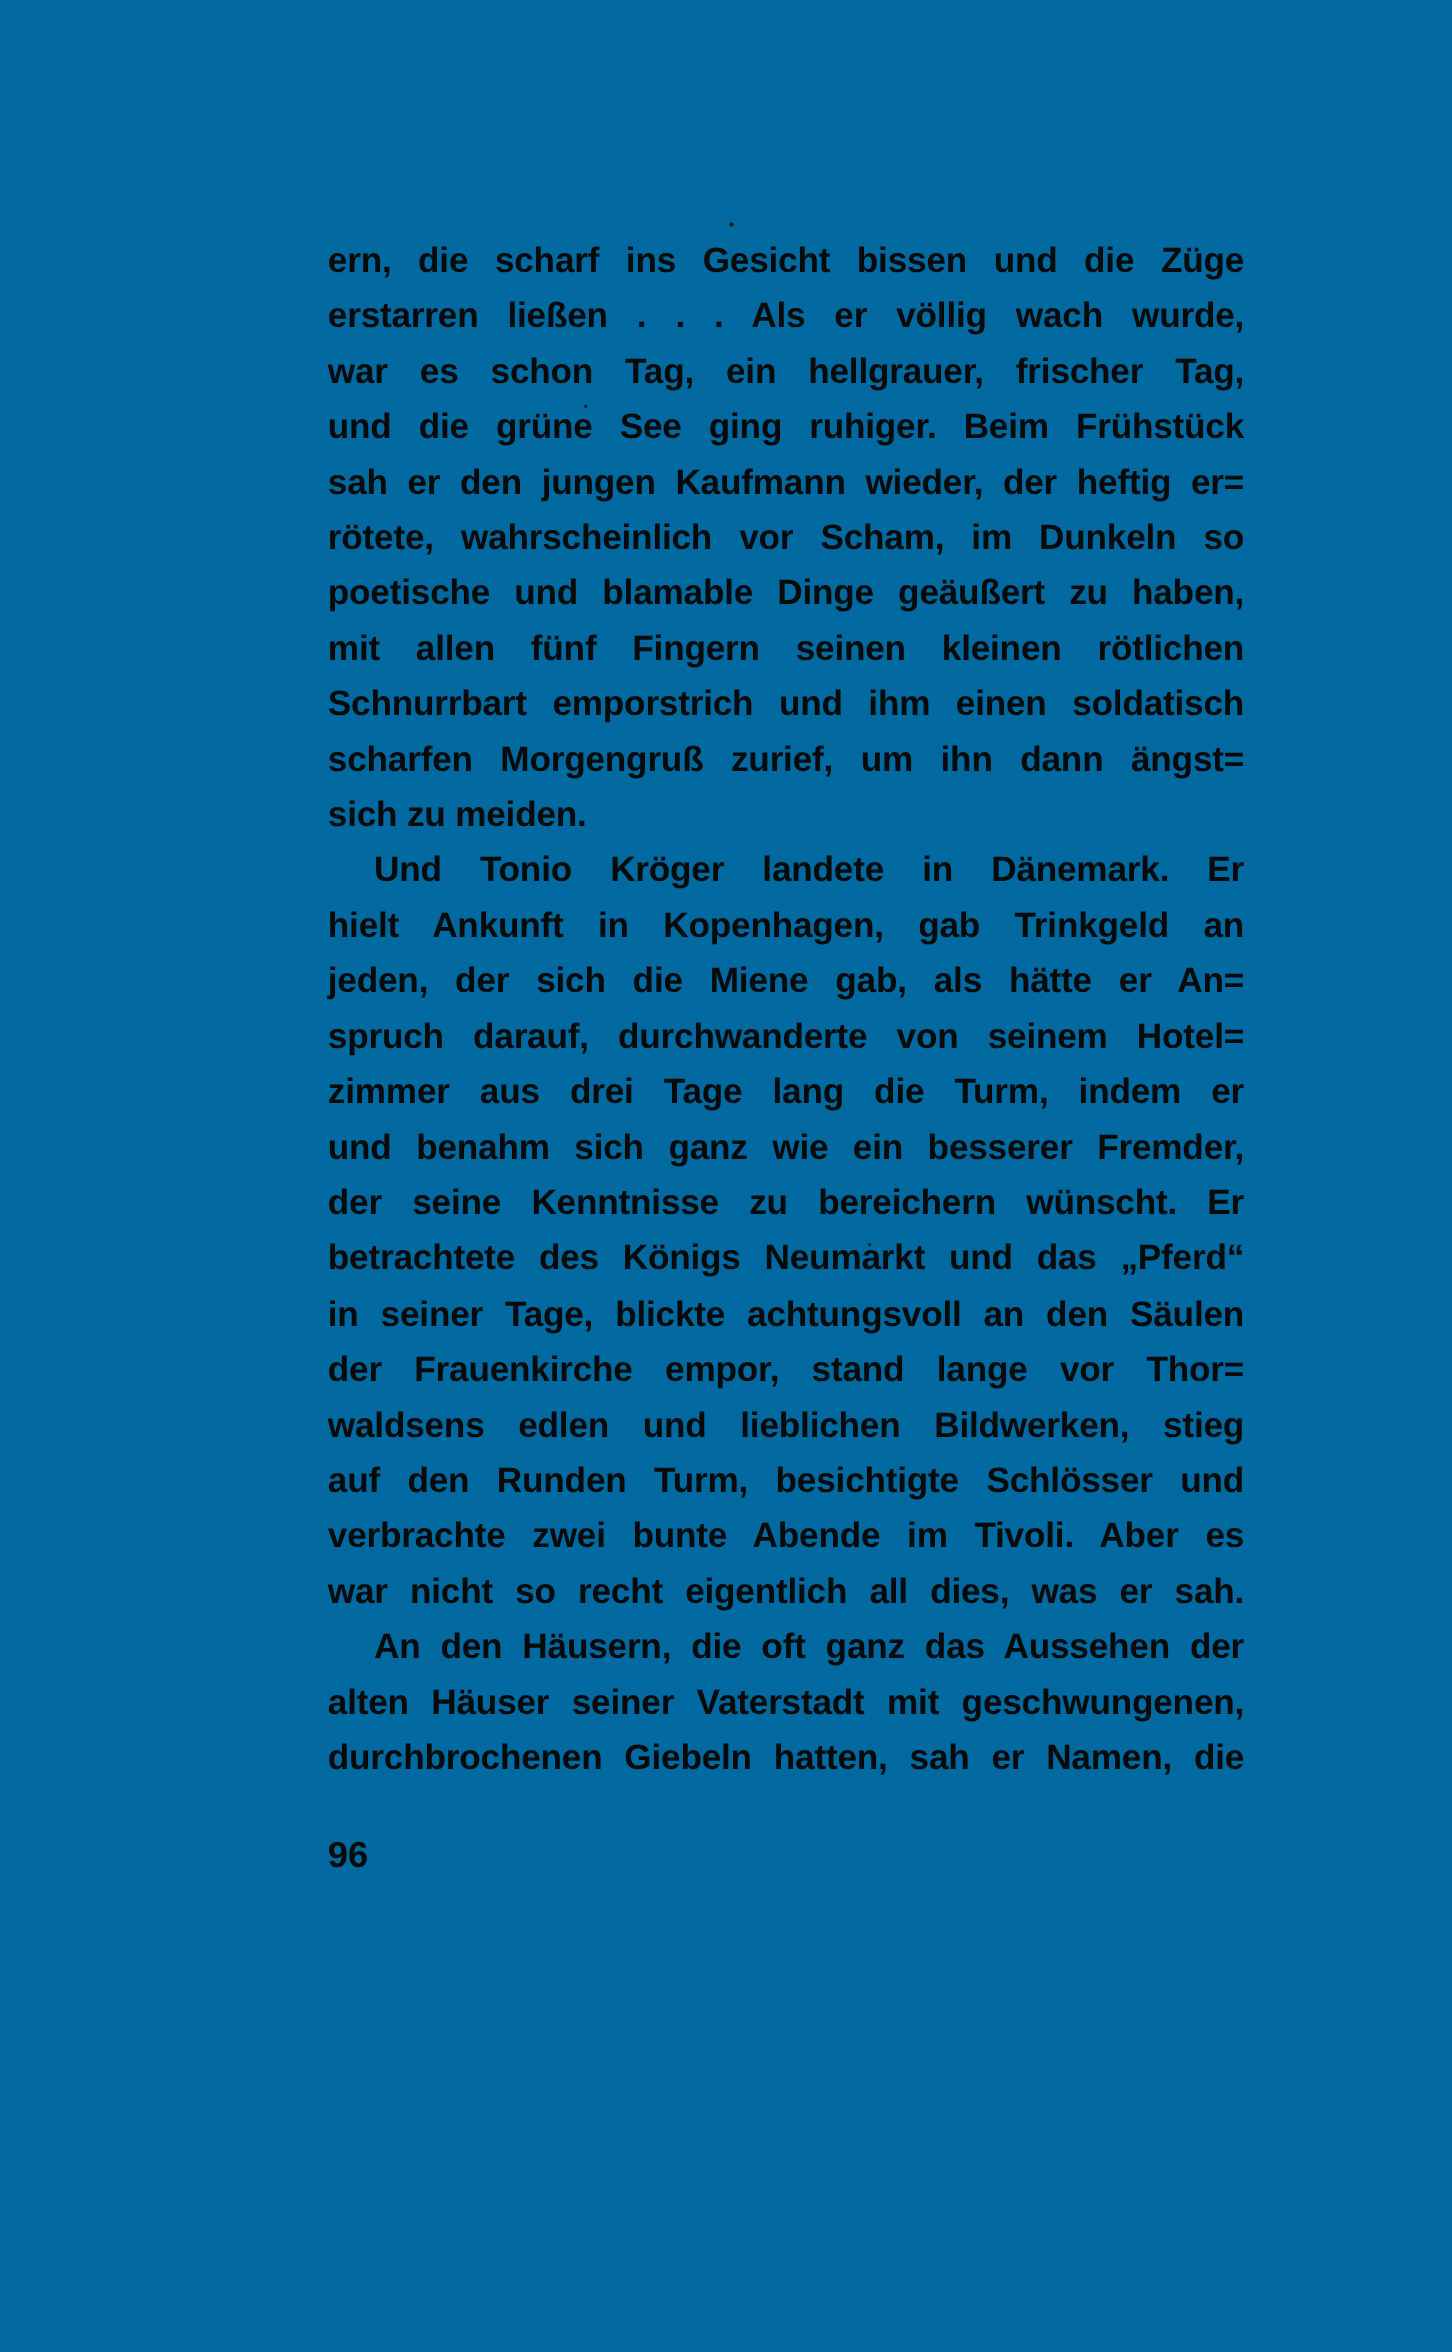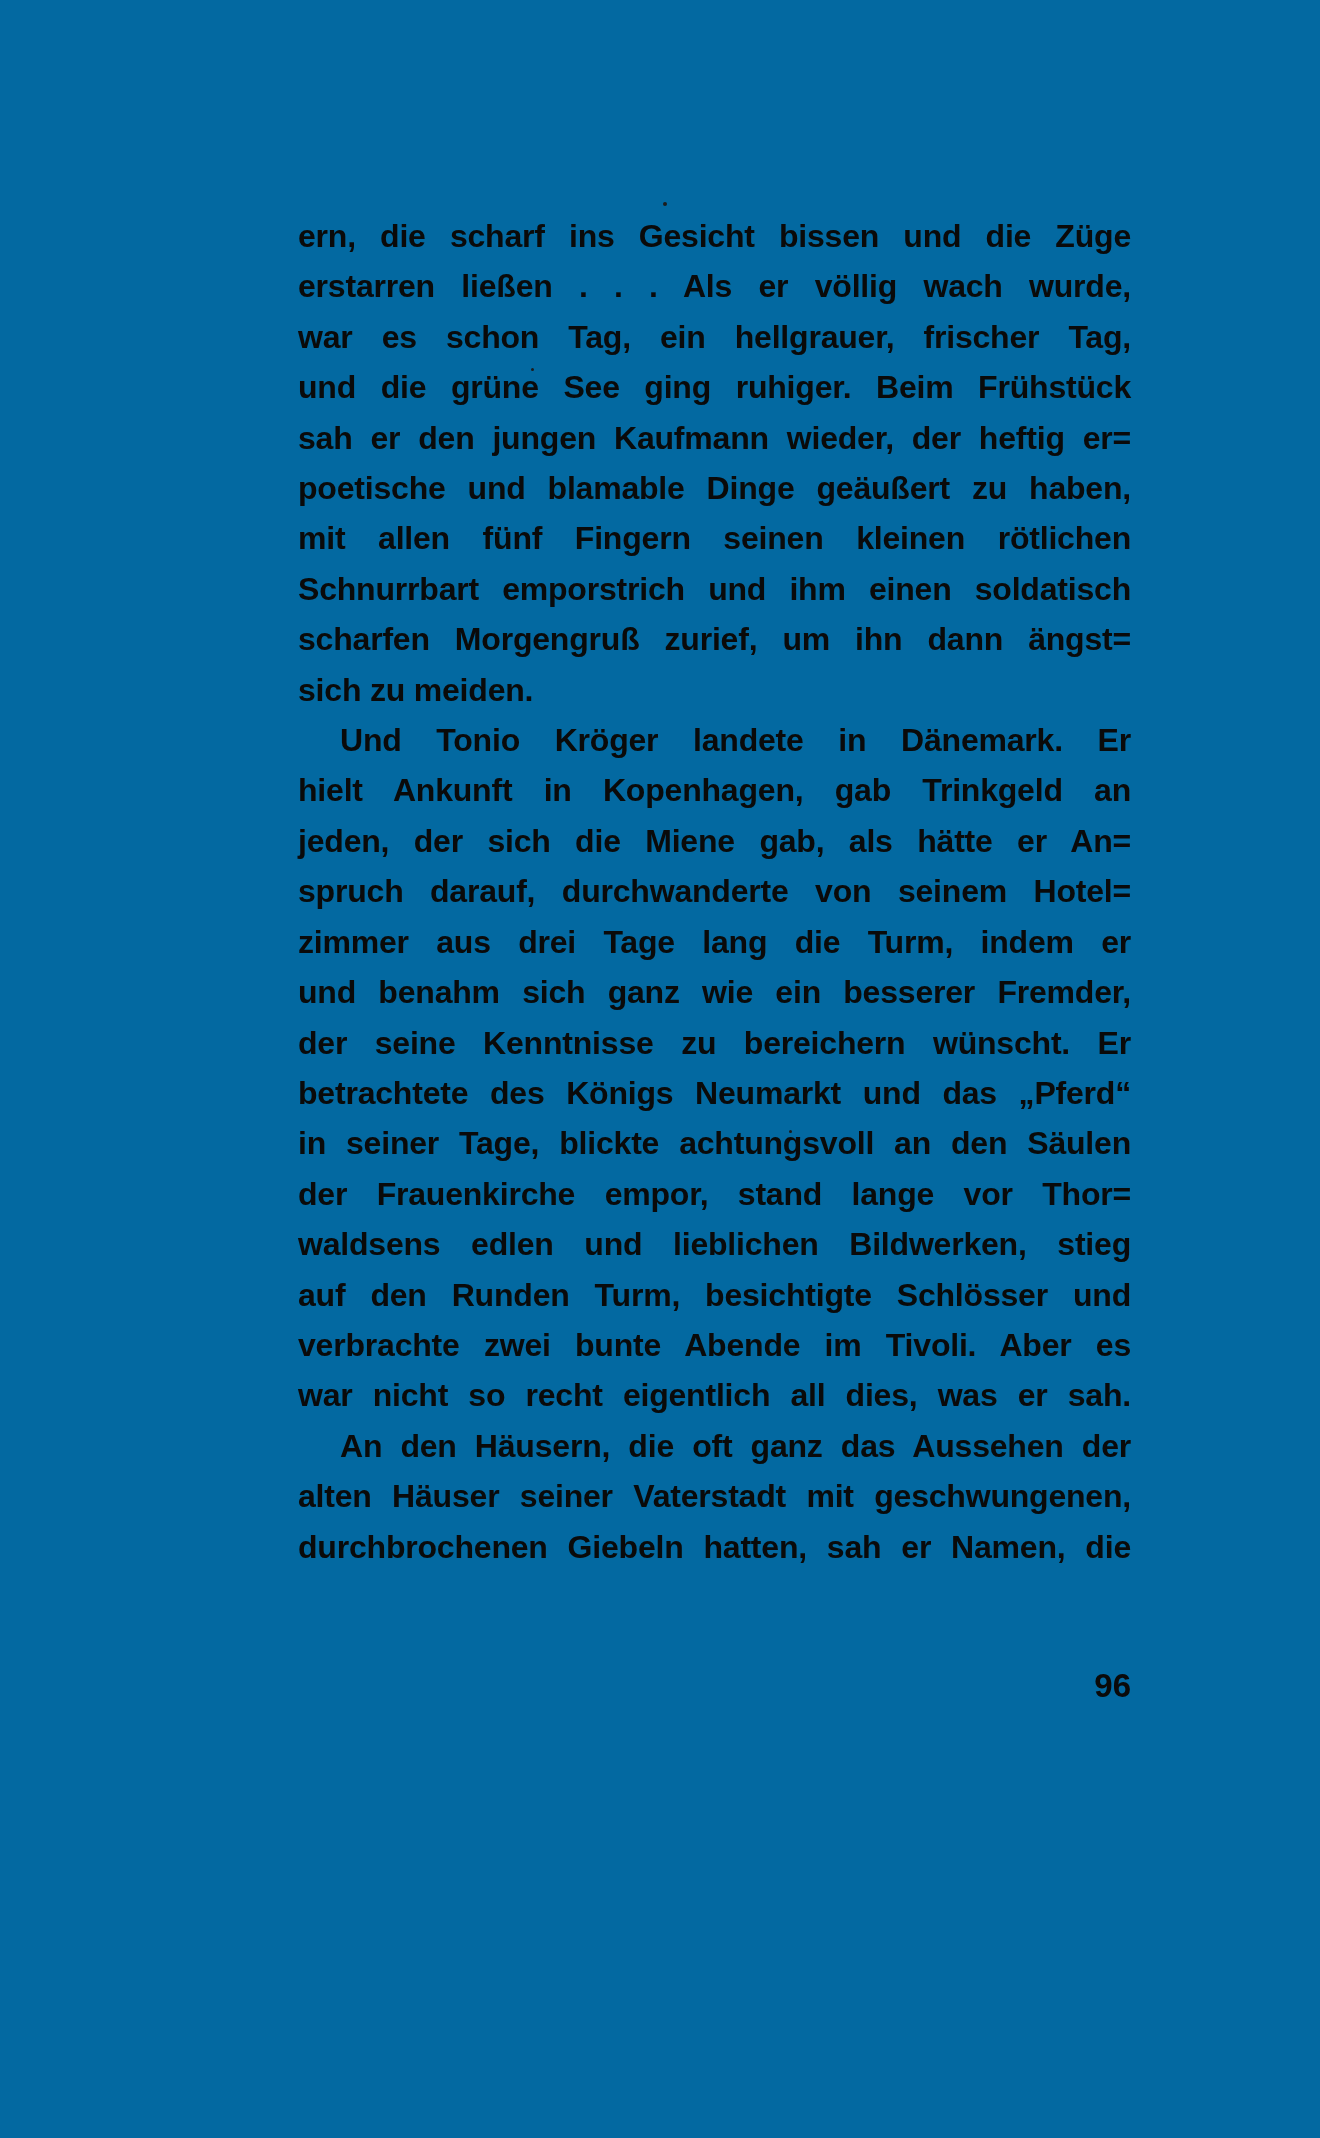--- a/index.html
+++ b/index.html
@@ -28,21 +28,21 @@
     text-align: justify;
     text-align-last: justify;
   }
   .line.end { text-align-last: left; }
   .line.indent { text-indent: 42px; }
   .page-number {
     position: absolute;
     left: 298px;
     top: 1661px;
     width: 833px;
-    text-align: right;
+    text-align: left;
     font-size: 33px;
     font-weight: 700;
     line-height: 50px;
   }
   .speck {
     position: absolute;
     background: #1c1c1c;
     border-radius: 50%;
   }
   .speck.s1 { left: 663px; top: 202px; width: 4px; height: 4px; }
@@ -61,20 +61,21 @@
   <span class="speck s4"></span>
 
   <div class="text-block">
 
     <div class="para">
       <div class="line">ern, die scharf ins Gesicht bissen und die Züge</div>
       <div class="line">erstarren ließen . . . Als er völlig wach wurde,</div>
       <div class="line">war es schon Tag, ein hellgrauer, frischer Tag,</div>
       <div class="line">und die grüne See ging ruhiger. Beim Frühstück</div>
       <div class="line">sah er den jungen Kaufmann wieder, der heftig er=</div>
+      <div class="line">rötete, wahrscheinlich vor Scham, im Dunkeln so</div>
       <div class="line">poetische und blamable Dinge geäußert zu haben,</div>
       <div class="line">mit allen fünf Fingern seinen kleinen rötlichen</div>
       <div class="line">Schnurrbart emporstrich und ihm einen soldatisch</div>
       <div class="line">scharfen Morgengruß zurief, um ihn dann ängst=</div>
       <div class="line end">sich zu meiden.</div>
     </div>
 
     <div class="para">
       <div class="line indent">Und Tonio Kröger landete in Dänemark. Er</div>
       <div class="line">hielt Ankunft in Kopenhagen, gab Trinkgeld an</div>

